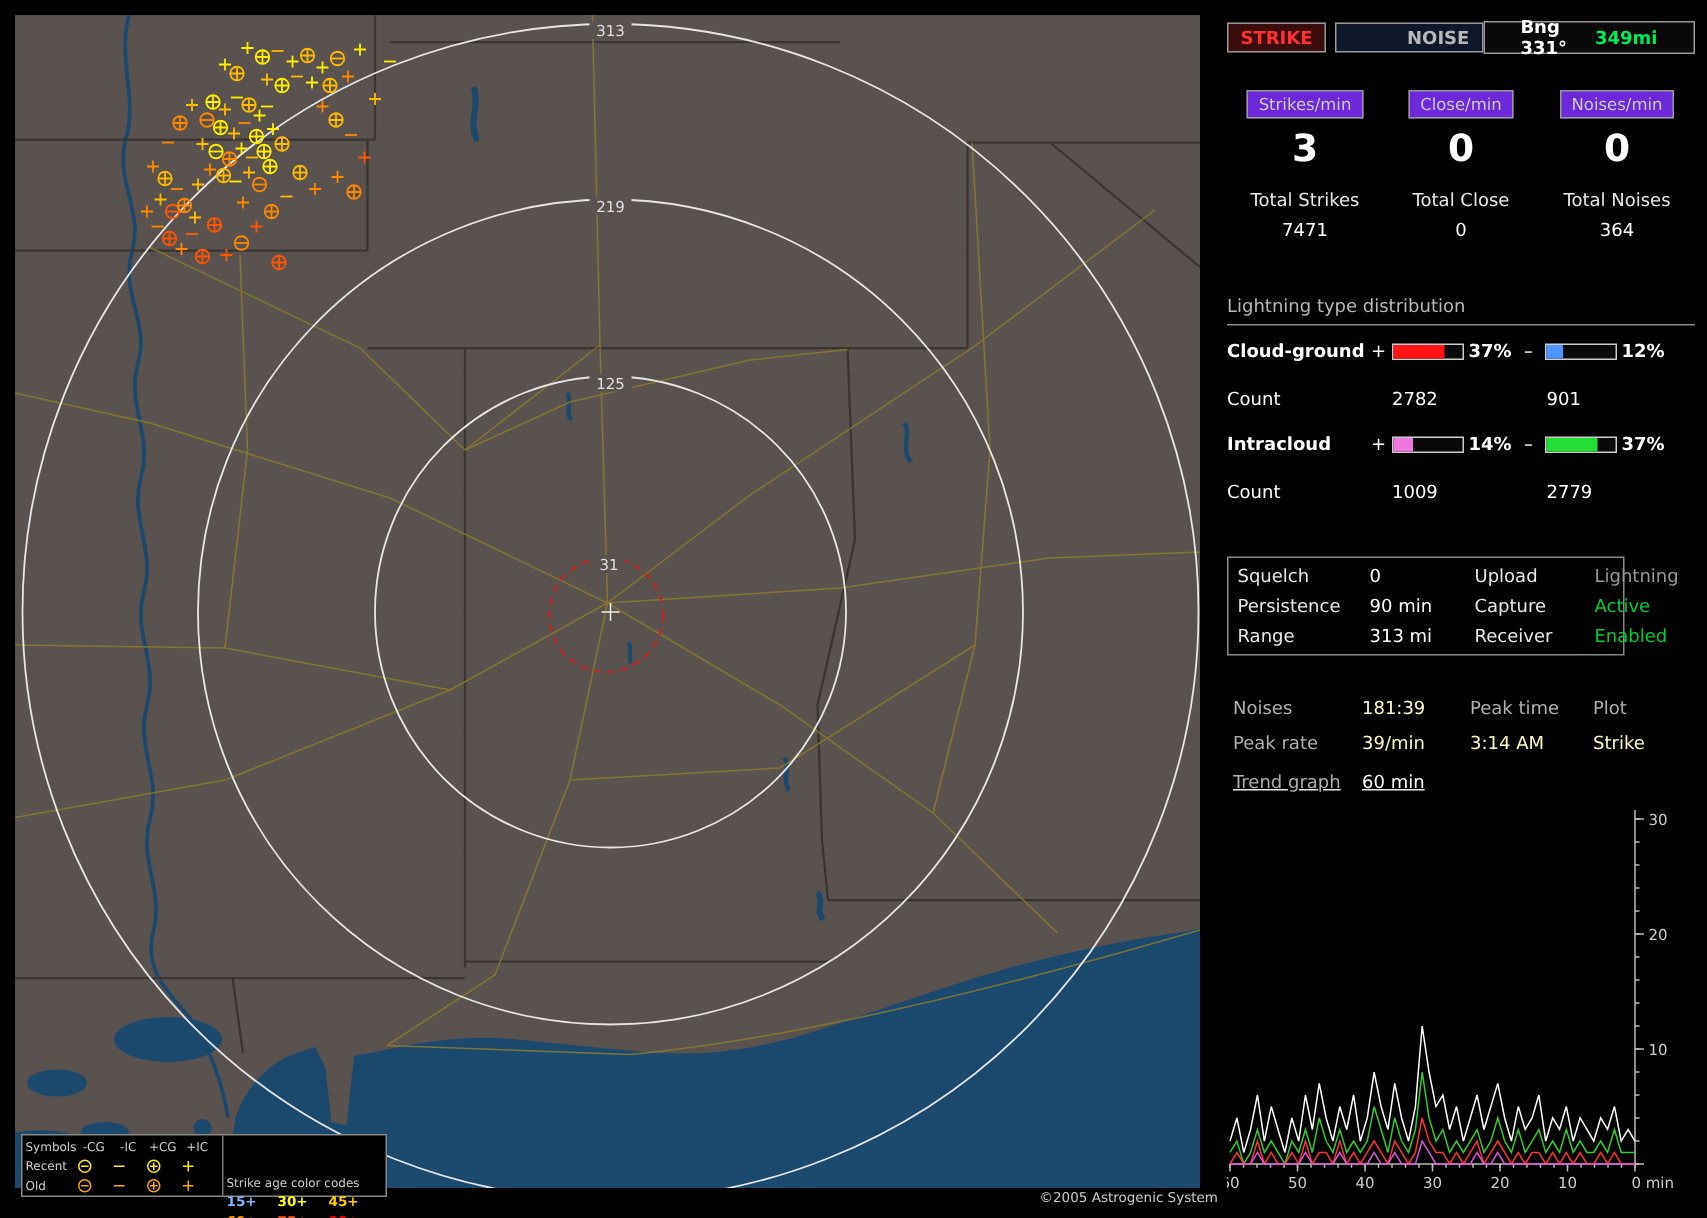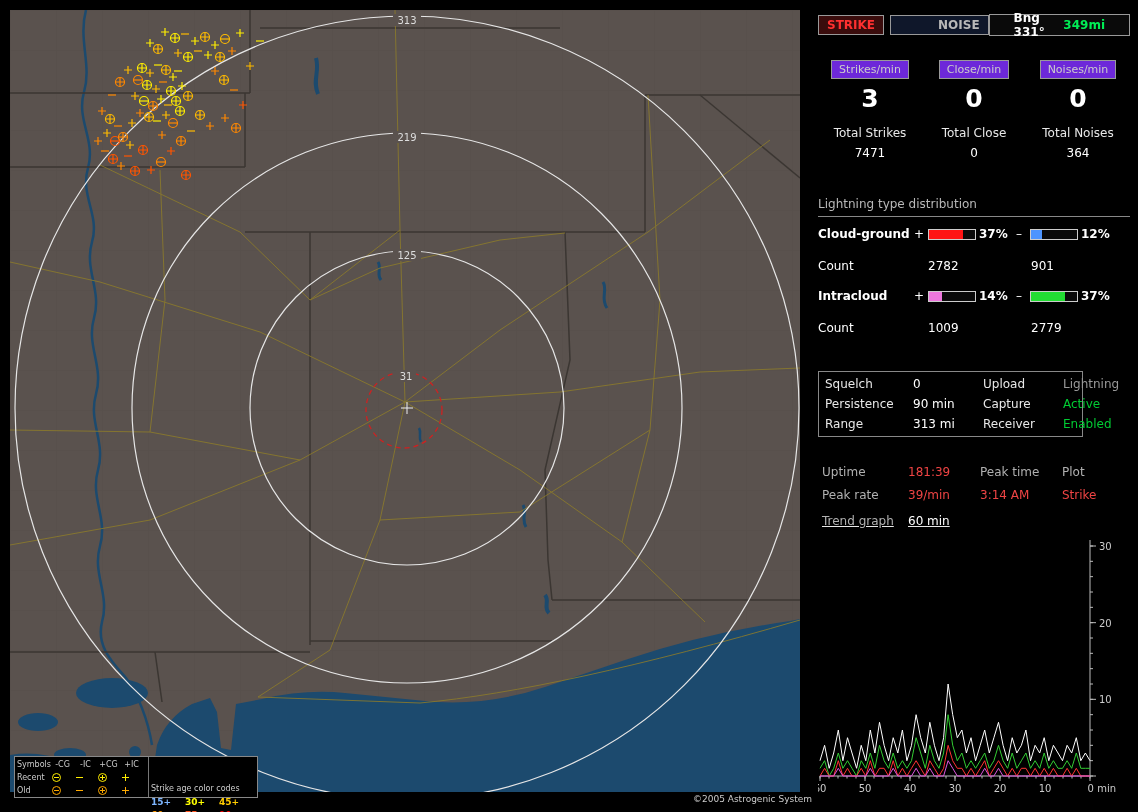--- a/index.html
+++ b/index.html
@@ -64,21 +64,21 @@
 
   .status-box { position:absolute; left:6px; top:371px; width:265px; height:66px; border:1px solid #888;
                 padding:2px 0 0 6px; }
   .status-row { display:grid; grid-template-columns:88px 70px 80px auto; height:20px; align-items:center; }
   .status-row .lab { color:#e8e8e8; }
   .status-row .val { color:#fff; }
 
   .stats { position:absolute; left:10px; top:460px; width:308px; display:grid;
            grid-template-columns:86px 72px 82px auto; grid-auto-rows:23px; align-items:center; }
   .stats .lab { color:#b0b0b0; }
-  .stats .val { color:#ef4444; }
+  .stats .val { color:#fef9c3; }
 
   .trend-label-row { position:absolute; left:10px; top:514px; display:flex;text-decoration:underline; }
   .trend-label-row .lab { color:#b0b0b0; width:86px; }
   .trend-label-row .val { color:#fff; }
 
   .trend-wrap { position:absolute; left:6px; top:538px; width:318px; height:262px; }
 </style>
 </head>
 <body>
 
@@ -459,21 +459,21 @@
     </div>
     <div class="status-row">
       <span class="lab">Range</span>
       <span class="val">313 mi</span>
       <span class="lab">Receiver</span>
       <span class="val" style="color: rgb(0, 204, 51);">Enabled</span>
     </div>
   </div>
 
   <div class="stats">
-    <span class="lab">Uptime</span>
+    <span class="lab">Noises</span>
     <span class="val">181:39</span>
     <span class="lab">Peak time</span>
     <span class="lab">Plot</span>
     <span class="lab">Peak rate</span>
     <span class="val">39/min</span>
     <span class="val">3:14 AM</span>
     <span class="val">Strike</span>
   </div>
 
   <div class="trend-label-row">

